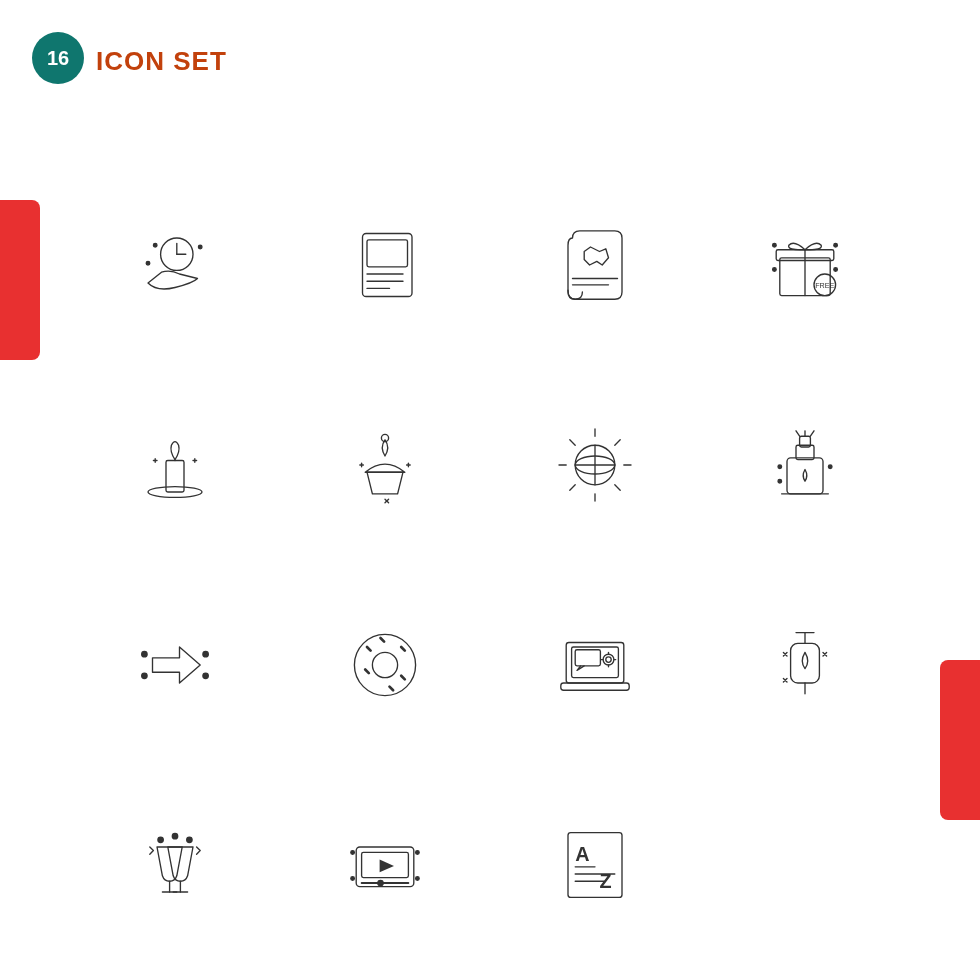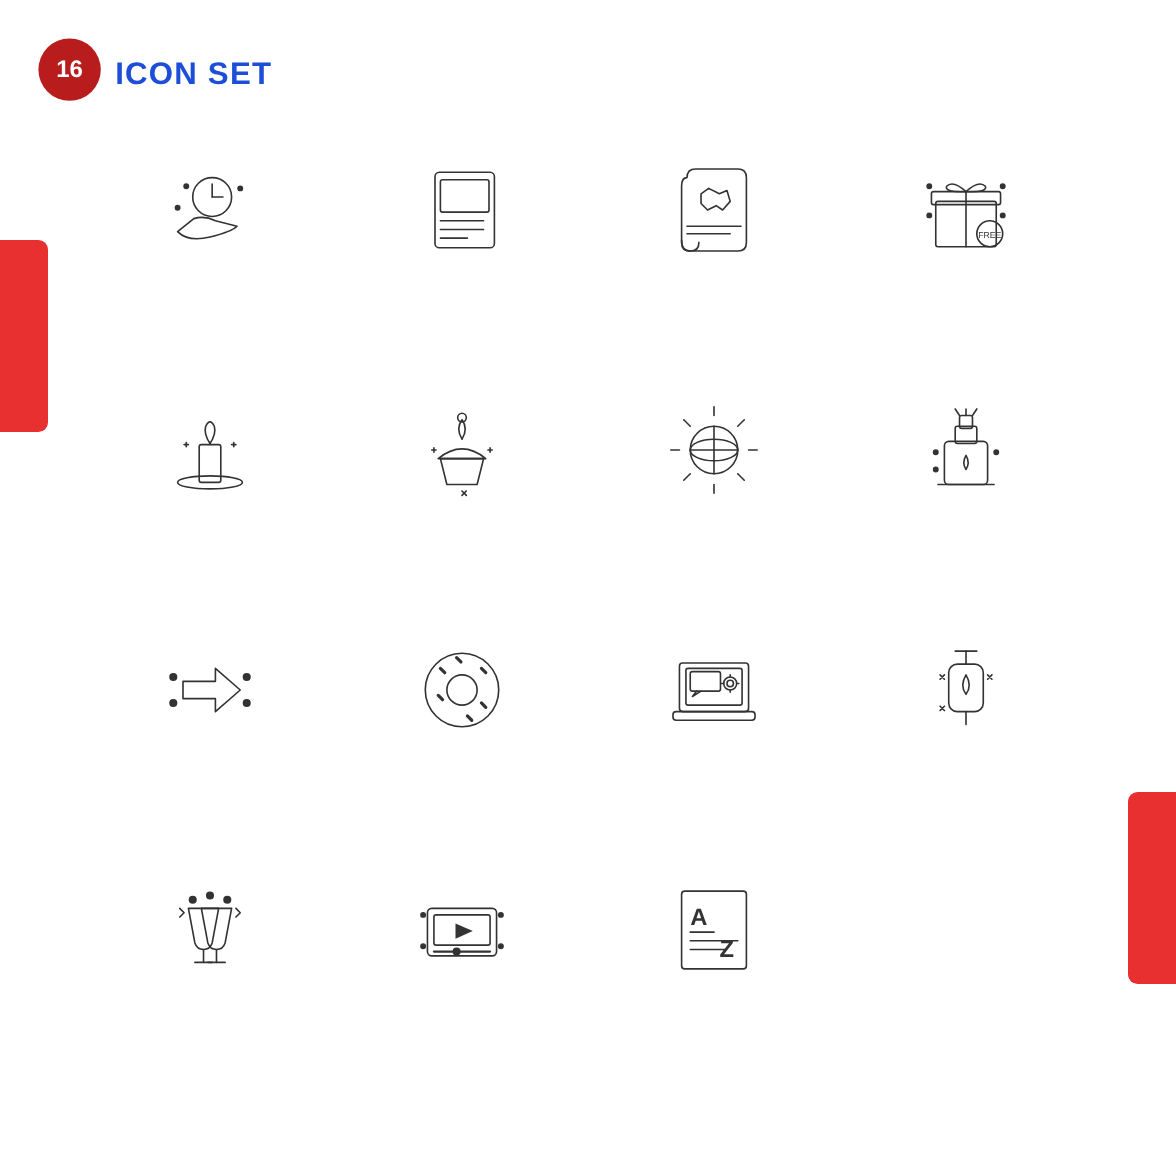--- a/index.html
+++ b/index.html
@@ -32,56 +32,56 @@
       border-radius: 8px 0 0 8px;
     }
 
     
     .badge {
       position: absolute;
       top: 32px;
       left: 32px;
       width: 52px;
       height: 52px;
-      background: #b91c1c;
+      background: #0f766e;
       border-radius: 50%;
       display: flex;
       align-items: center;
       justify-content: center;
       color: white;
       font-size: 20px;
       font-weight: bold;
     }
 
     .title {
       position: absolute;
       top: 46px;
       left: 96px;
       font-size: 26px;
       font-weight: 600;
-      color: #1d4ed8;
+      color: #c2410c;
       letter-spacing: 1px;
     }
 
     
     .icon-grid {
       position: absolute;
       top: 130px;
       left: 80px;
       right: 80px;
       display: grid;
       grid-template-columns: repeat(4, 1fr);
       grid-template-rows: repeat(4, 1fr);
       gap: 20px;
       height: 780px;
     }
 
     .icon-cell {
       display: flex;
-      align-items: flex-start;
+      align-items: flex-end;
       justify-content: center;
     }
 
     svg {
       width: 90px;
       height: 90px;
       stroke: #333;
       fill: none;
       stroke-width: 1.5;
       stroke-linecap: round;

